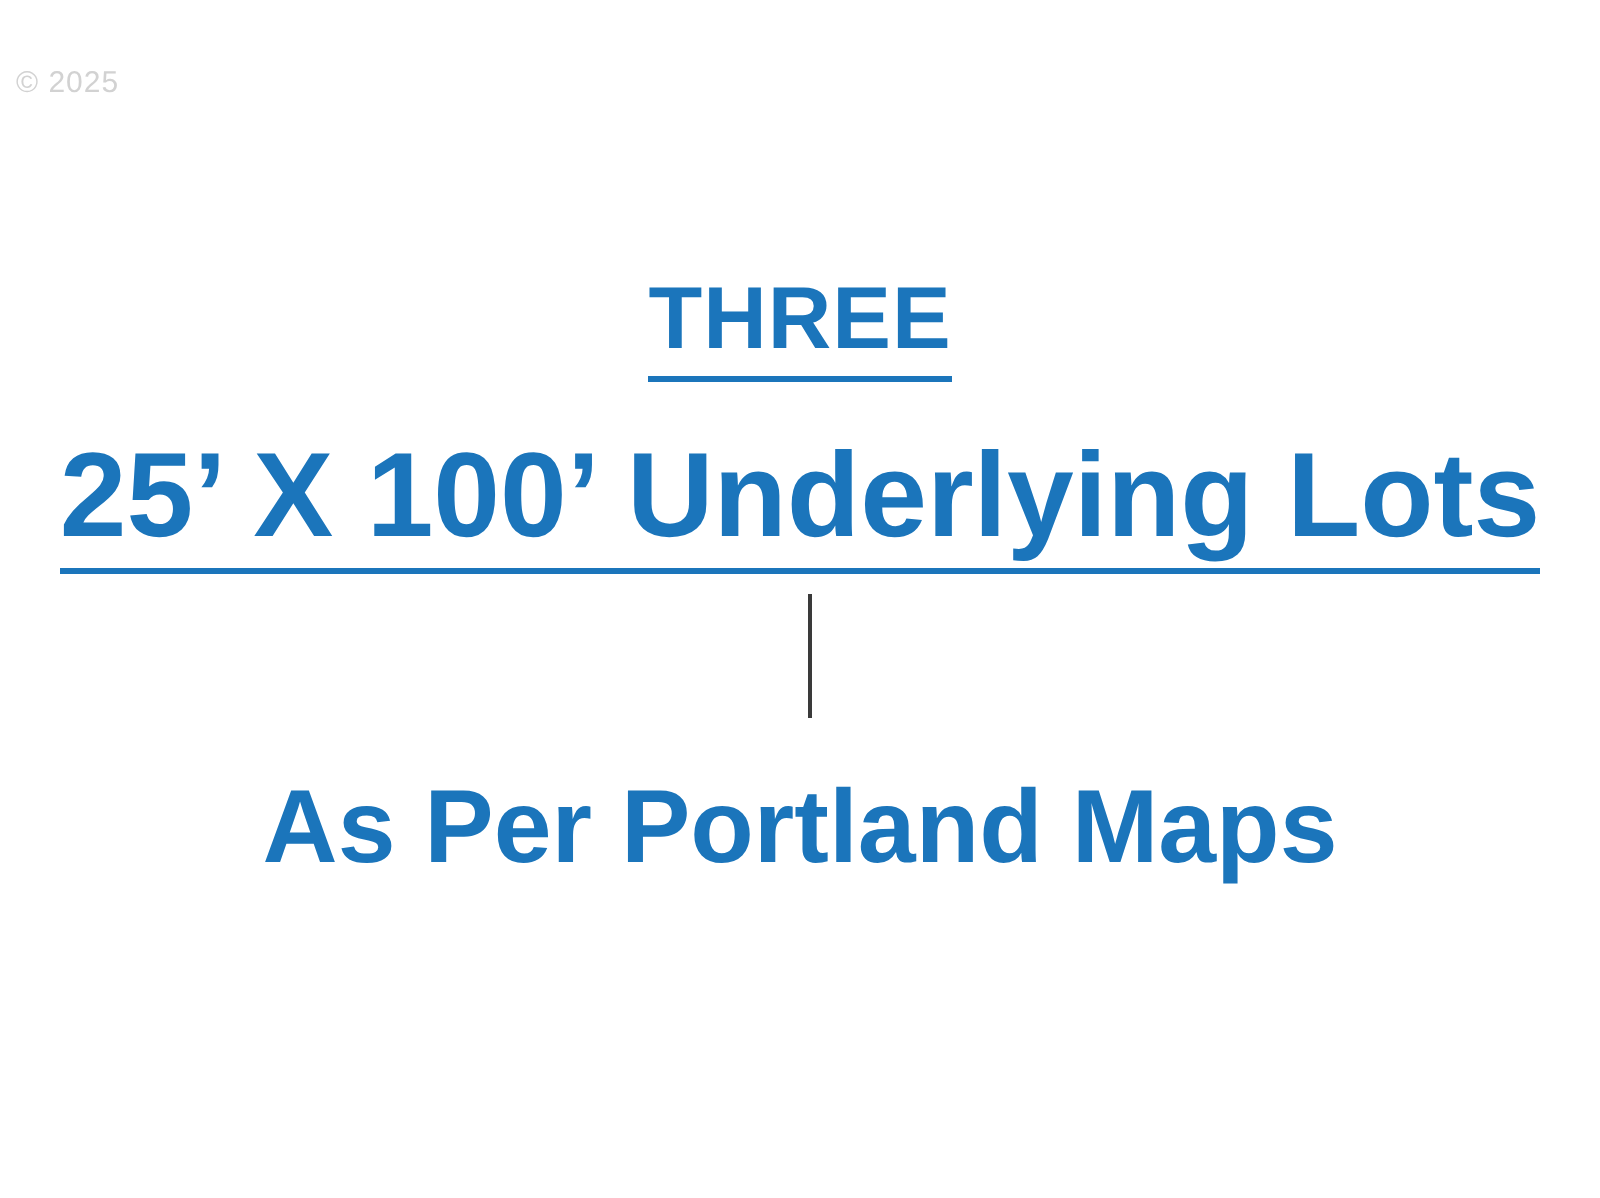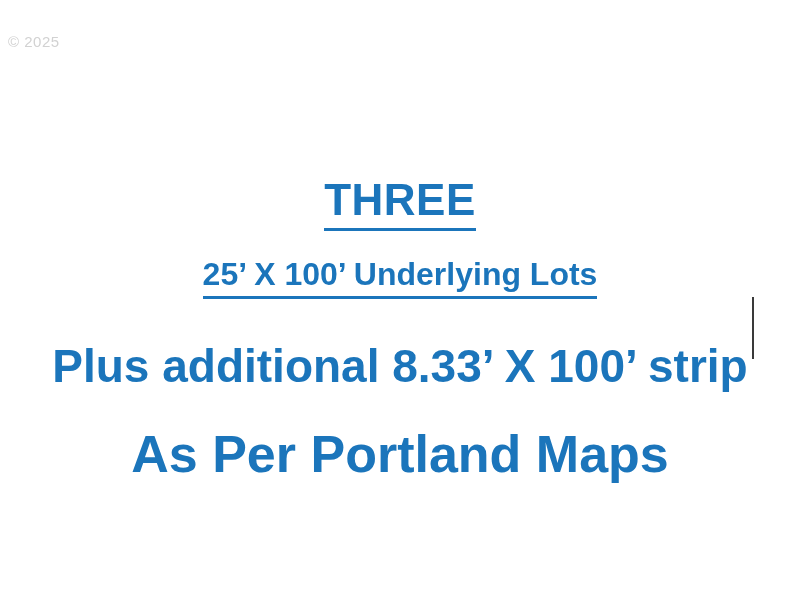--- a/index.html
+++ b/index.html
@@ -53,39 +53,38 @@
     color: #1b75bb;
     font-family: "Liberation Sans", sans-serif;
     font-weight: bold;
     white-space: nowrap;
     line-height: 1;
   }
 
   .text-line .inner {
     display: inline-block;
     position: relative;
-    margin-top: 40px;
   }
 
   .text-line.underlined .inner {
     border-bottom: 3px solid #1b75bb;
     padding-bottom: 6px;
   }
 
   
   #line-1 {
     top: 138px;
     font-size: 44px;
     letter-spacing: 0.5px;
   }
 
   
   #line-2 {
     top: 218px;
-    font-size: 32px;
+    font-size: 60px;
     letter-spacing: 0px;
   }
 
   
   #line-3 {
     top: 303px;
     font-size: 46px;
     letter-spacing: 0px;
   }
 
@@ -119,21 +118,21 @@
 
     <div id="line-1" class="text-line underlined">
       <span class="inner">THREE</span>
     </div>
 
     <div id="line-2" class="text-line underlined">
       <span class="inner">25’ X 100’ Underlying Lots</span>
     </div>
 
     <div id="line-3" class="text-line">
-      <span class="inner">Plus additional 8.33’ X 100’ strip</span><span id="text-caret"></span>
+      <span id="text-caret"></span>
     </div>
 
     <div id="line-4" class="text-line">
       <span class="inner">As Per Portland Maps</span>
     </div>
 
   </div>
 </div>
 
 </body></html>

